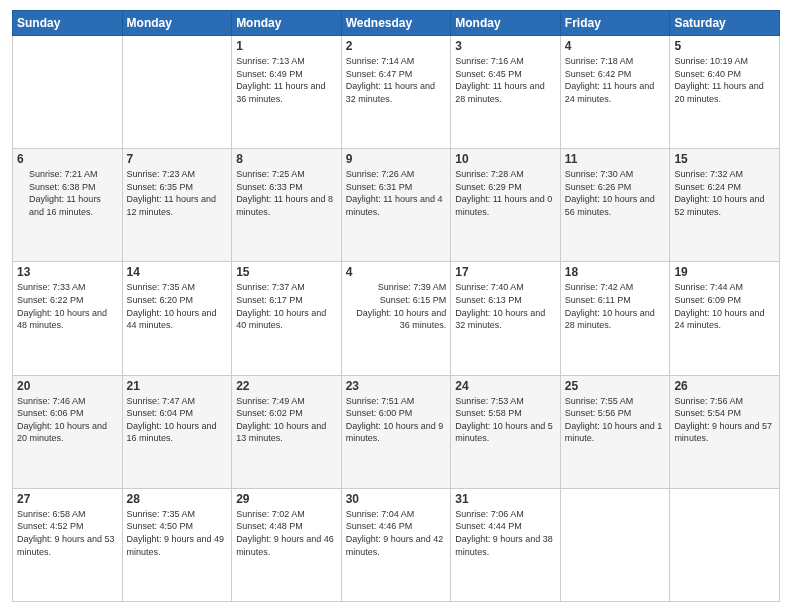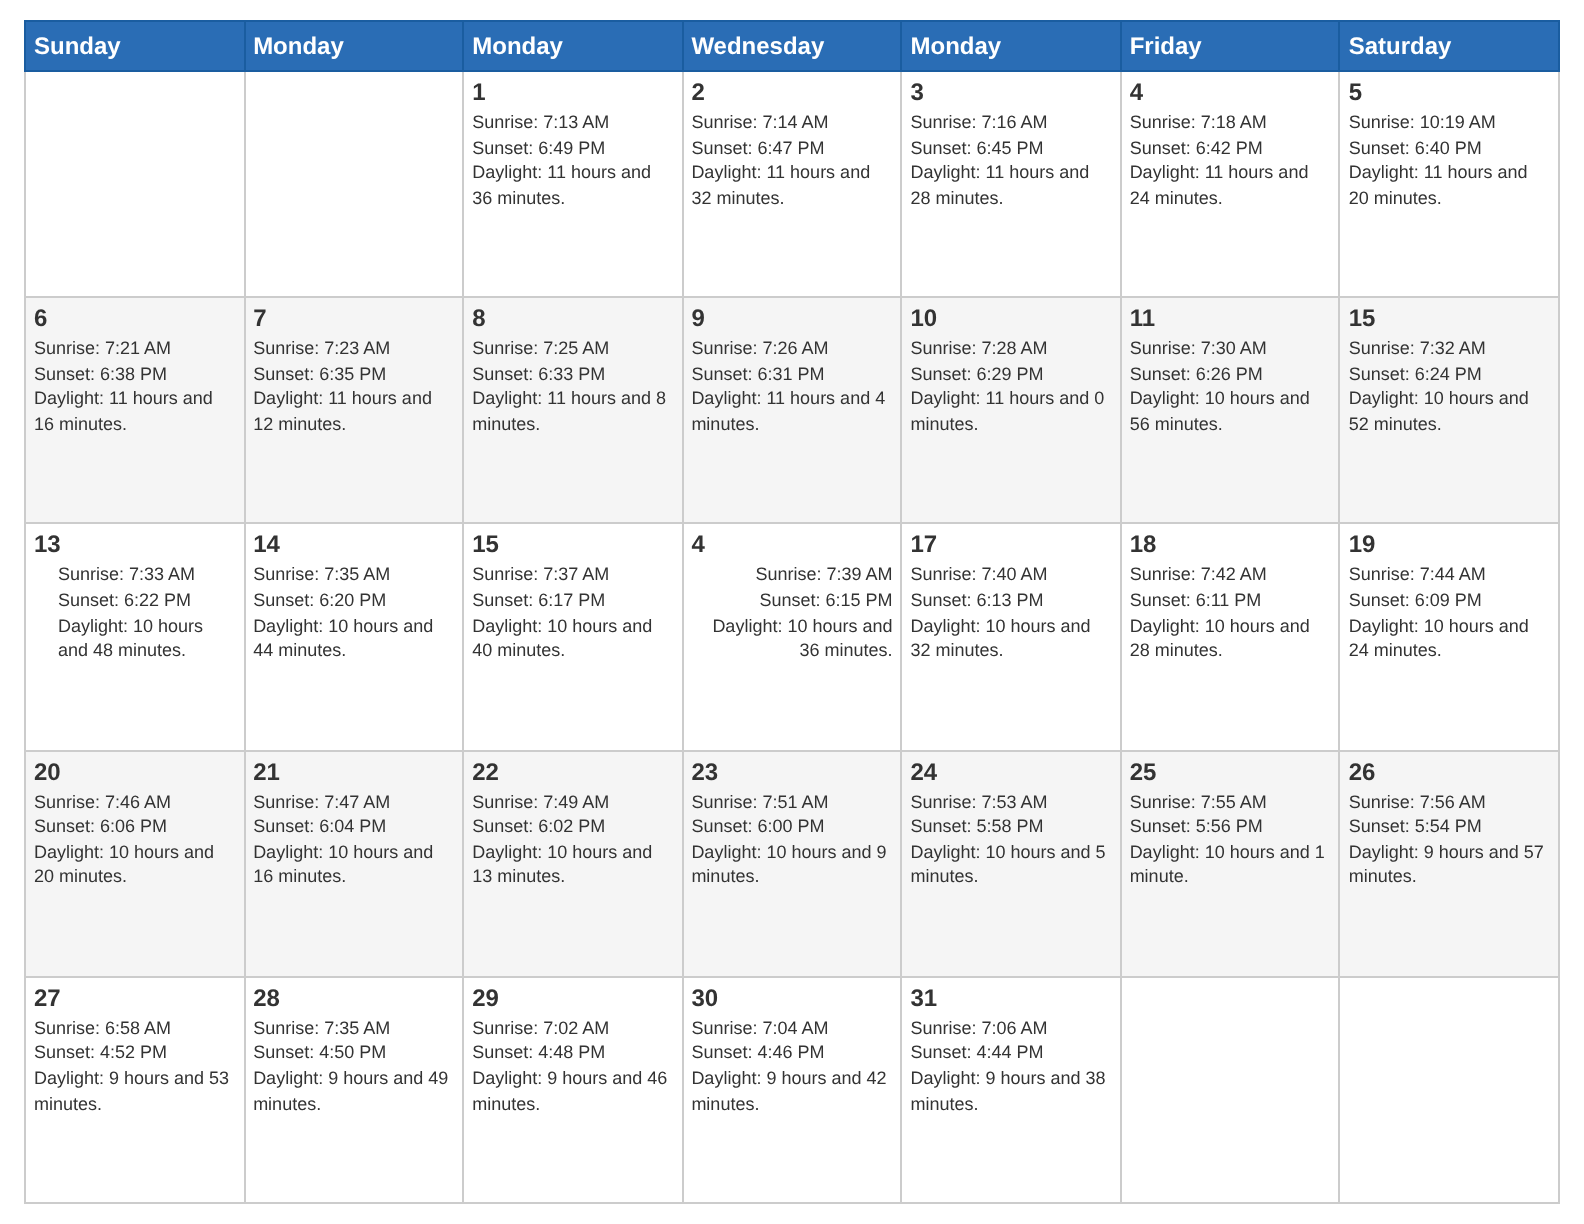--- a/index.html
+++ b/index.html
@@ -150,21 +150,21 @@
           <td>
             <span class="day-num">5</span>
             <div class="day-info" style="white-space: pre-line;">Sunrise: 10:19 AM
 Sunset: 6:40 PM
 Daylight: 11 hours and 20 minutes.</div>
           </td>
         </tr>
         <tr>
           <td>
             <span class="day-num">6</span>
-            <div class="day-info" style="white-space: pre-line;">Sunrise: 7:21 AM
+            <div class="day-info" style="white-space: pre-line; margin-left: 12px;">Sunrise: 7:21 AM
 Sunset: 6:38 PM
 Daylight: 11 hours and 16 minutes.</div>
           </td>
           <td>
             <span class="day-num">7</span>
             <div class="day-info" style="white-space: pre-line;">Sunrise: 7:23 AM
 Sunset: 6:35 PM
 Daylight: 11 hours and 12 minutes.</div>
           </td>
           <td>
@@ -194,21 +194,21 @@
           <td>
             <span class="day-num">15</span>
             <div class="day-info" style="white-space: pre-line;">Sunrise: 7:32 AM
 Sunset: 6:24 PM
 Daylight: 10 hours and 52 minutes.</div>
           </td>
         </tr>
         <tr>
           <td>
             <span class="day-num">13</span>
-            <div class="day-info" style="white-space: pre-line; margin-left: 12px;">Sunrise: 7:33 AM
+            <div class="day-info" style="white-space: pre-line;">Sunrise: 7:33 AM
 Sunset: 6:22 PM
 Daylight: 10 hours and 48 minutes.</div>
           </td>
           <td>
             <span class="day-num">14</span>
             <div class="day-info" style="white-space: pre-line;">Sunrise: 7:35 AM
 Sunset: 6:20 PM
 Daylight: 10 hours and 44 minutes.</div>
           </td>
           <td>

